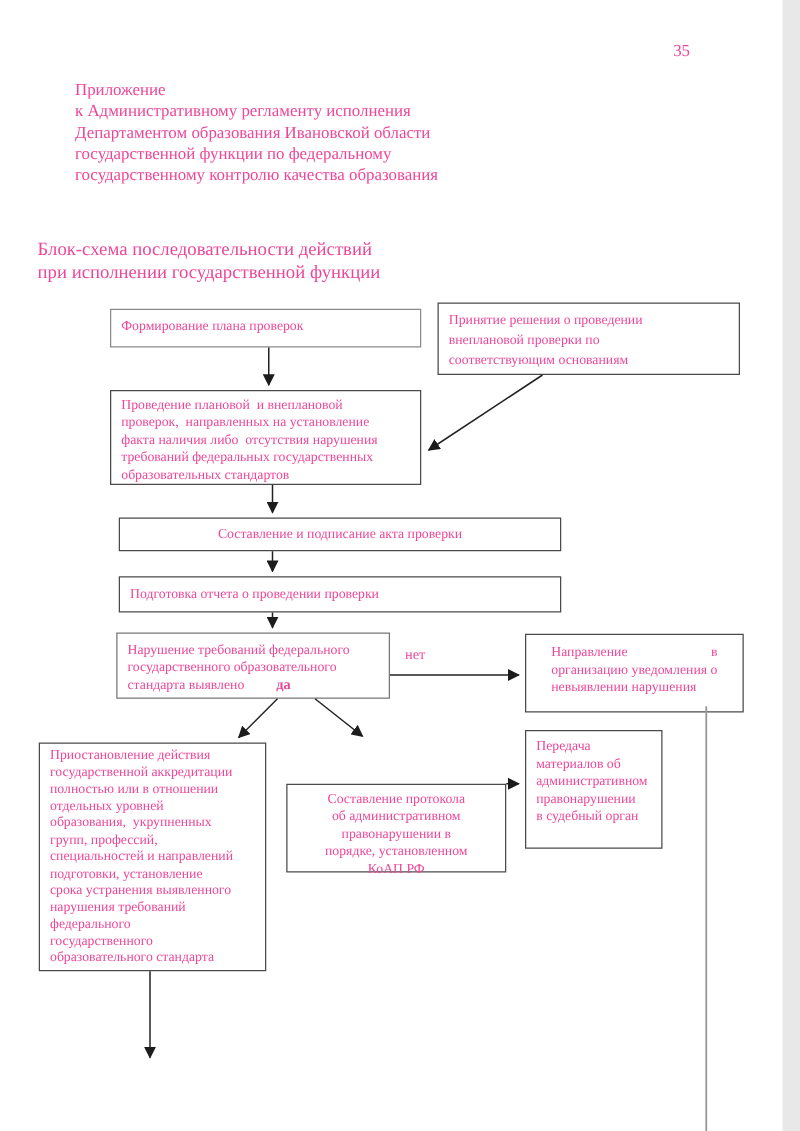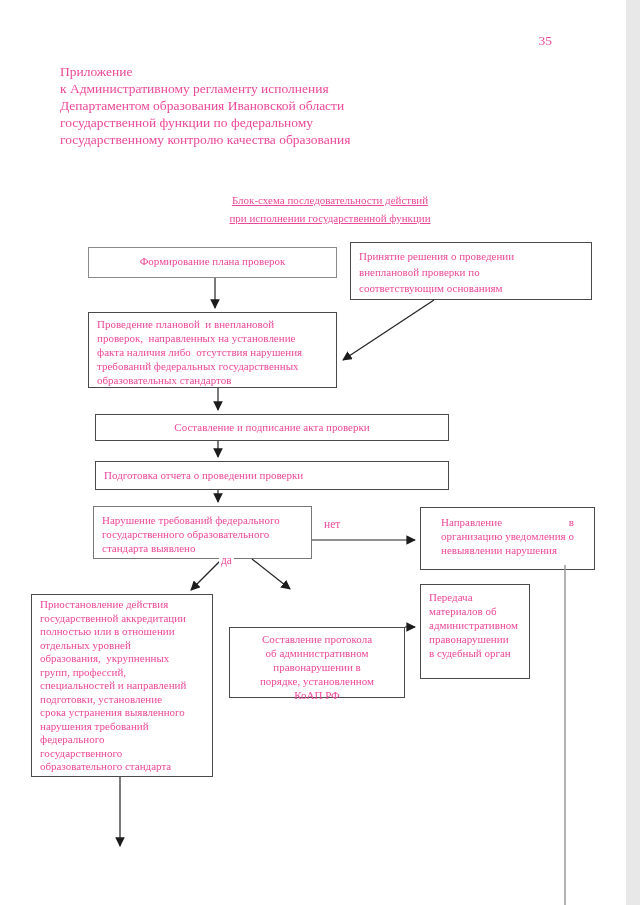--- a/index.html
+++ b/index.html
@@ -16,51 +16,50 @@
     font-size:13.5px;
   }
   .doc-header{
     position:absolute;top:63px;right:62px;left:60px;
     text-align:left;
     font-size:13.5px;line-height:17px;
     white-space:pre-line;
   }
   .doc-title{
     position:absolute;top:191px;left:30px;width:600px;
-    text-align:center;
-    font-size:11px;line-height:18px;
+    text-align:left;
+    font-size:15px;line-height:18px;
     white-space:pre-line;
-    text-decoration:underline;
   }
   .fc-box{
     position:absolute;
     background:#ffffff;
     border:1px solid #4a4a4a;
     box-sizing:border-box;
     font-size:11px;line-height:14px;
     z-index:2;
   }
   .fc-box .box-text{display:block;white-space:pre-wrap;}
-  .b-plan{left:88px;top:247px;width:249px;height:31px;padding:6px 8px;border-color:#8a8a8a;text-align:center;}
+  .b-plan{left:88px;top:247px;width:249px;height:31px;padding:6px 8px;border-color:#8a8a8a;}
   .b-unscheduled{left:350px;top:242px;width:242px;height:58px;padding:5px 8px;line-height:16px;}
   .b-conduct{left:88px;top:312px;width:249px;height:76px;padding:4px 8px;}
   .b-act{left:95px;top:414px;width:354px;height:27px;padding:5px 6px;text-align:center;}
   .b-report{left:95px;top:461px;width:354px;height:29px;padding:6px 8px;}
   .b-violation{left:93px;top:506px;width:219px;height:53px;padding:6px 8px;border-color:#777;}
   .b-notice{left:420px;top:507px;width:175px;height:63px;padding:7px 20px;text-align:justify;}
   .b-notice .box-text{white-space:normal;}
   .b-suspension{left:31px;top:594px;width:182px;height:183px;padding:3px 8px;line-height:13.5px;}
   .b-protocol{left:229px;top:627px;width:176px;height:71px;padding:4px 6px;text-align:center;}
   .b-transfer{left:420px;top:572px;width:110px;height:95px;padding:5px 8px;margin-top:12px;}
   .fc-label{
     position:absolute;z-index:4;
     font-size:11.5px;background:#fff;padding:0 2px;
   }
   .l-no{left:322px;top:518px;}
-  .l-yes{left:219px;top:554px;}
+  .l-yes{left:219px;top:542px;font-weight:bold;}
   svg.connectors{
     position:absolute;left:0;top:0;z-index:3;
     pointer-events:none;
   }
 </style>
 </head>
 <body>
 
 <div class="page">
 

